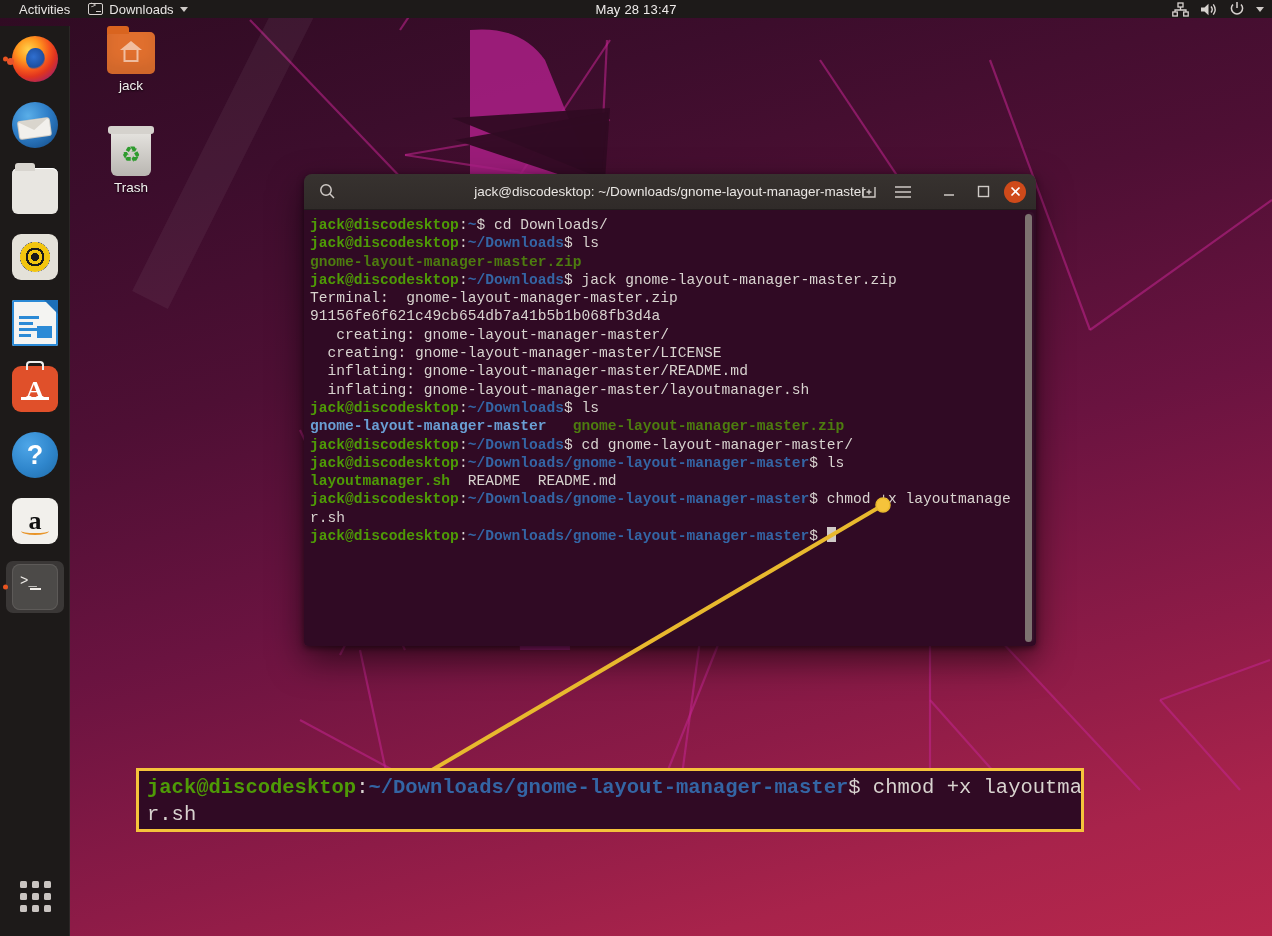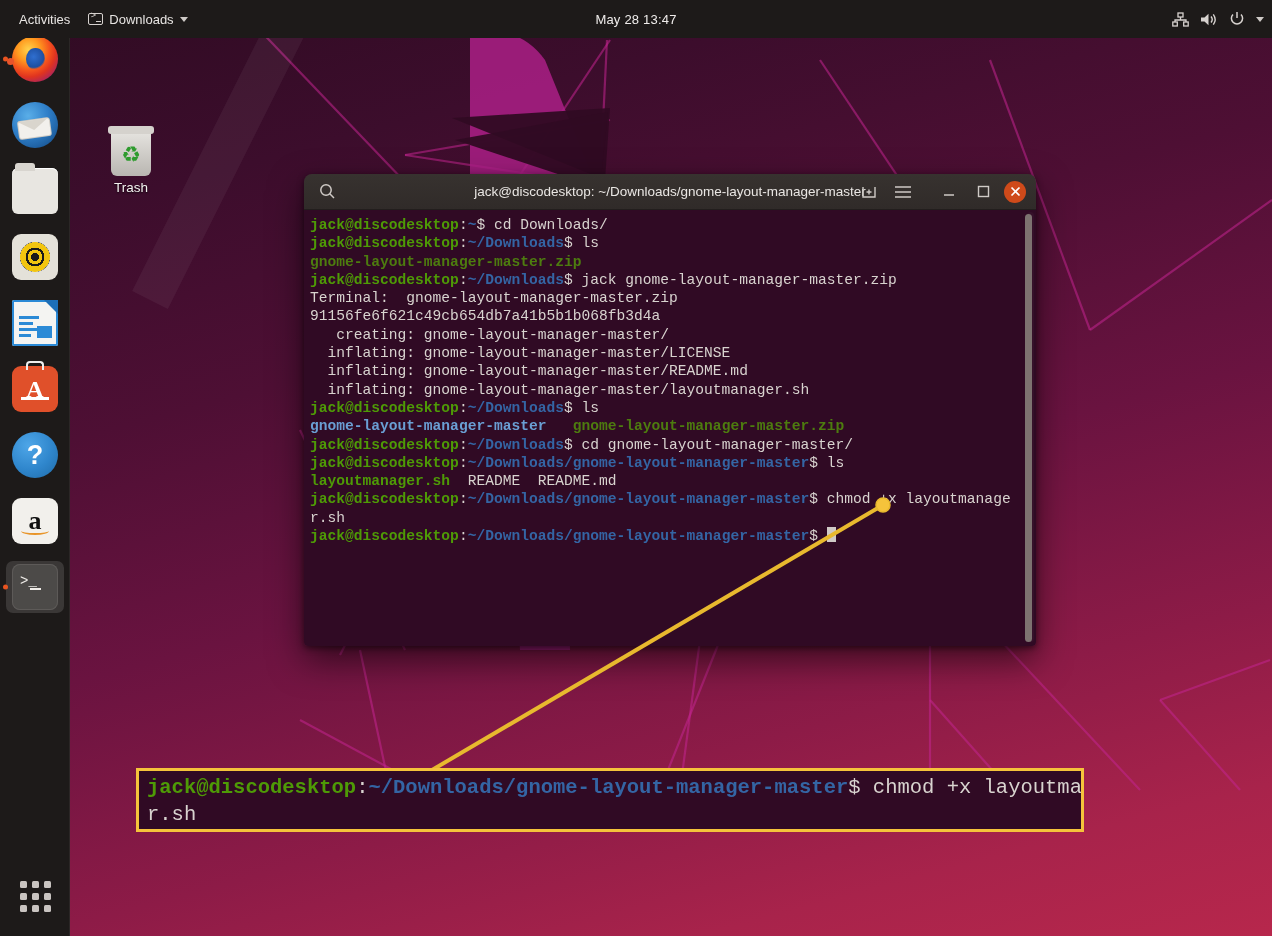--- a/index.html
+++ b/index.html
@@ -20,21 +20,21 @@
         #6a1340 55%,
         #8d1b47 74%,
         #a8234b 88%,
         #b7274c 100%);
     overflow:hidden;
   }
   #wallsvg { position:absolute; left:0; top:0; width:1272px; height:936px; }
 
   
   #topbar {
-    position:absolute; left:0; top:0; width:1272px; height:38px;
+    position:absolute; left:0; top:0; width:1272px; height:18px;
     background:#1d1a19;
     display:flex; align-items:center;
     color:#e6e3e1; font-size:13px;
     z-index:60;
   }
   #topbar .tb-left { display:flex; align-items:center; gap:0px; padding-left:10px; }
   .tb-item {
     padding:0 9px; height:26px; display:flex; align-items:center; gap:6px;
     color:#e8e5e3; font-size:13px; cursor:default;
   }
@@ -276,20 +276,27 @@
       <path d="M452 118 L610 108 L605 180 Z"></path>
       <path d="M455 140 L600 188 L608 112 Z"></path>
       <path d="M437 290 L610 268 L570 330 Z"></path>
       <path d="M445 330 L570 380 L600 290 Z"></path>
     </g>
     <g stroke="#ffffff" stroke-opacity="0.05" fill="none" stroke-width="40">
       <path d="M320 -40 L150 300"></path>
     </g>
   </svg>
 
+  <div class="desk-icon" style="left:86px; top:32px;">
+    <div class="home-folder">
+      <div class="hs"></div>
+        <div class="hb"></div>
+    </div>
+    <div class="label">jack</div>
+  </div>
   <div class="desk-icon" style="left:86px; top:130px;">
     <div class="trash-icon">
       <div class="rec">♻</div>
     </div>
     <div class="label">Trash</div>
   </div>
 </div>
 
 <div id="terminal">
   <div id="titlebar">
@@ -334,21 +341,21 @@
     </div>
   </div>
   <div id="termbody">
     <pre id="termtext"><span class="g">jack@discodesktop</span><span class="w">:</span><span class="b">~</span><span class="w">$ cd Downloads/</span>
 <span class="g">jack@discodesktop</span><span class="w">:</span><span class="b">~/Downloads</span><span class="w">$ ls</span>
 <span class="r">gnome-layout-manager-master.zip</span>
 <span class="g">jack@discodesktop</span><span class="w">:</span><span class="b">~/Downloads</span><span class="w">$ jack gnome-layout-manager-master.zip</span>
 <span class="w">Terminal:  gnome-layout-manager-master.zip</span>
 <span class="w">91156fe6f621c49cb654db7a41b5b1b068fb3d4a</span>
 <span class="w">   creating: gnome-layout-manager-master/</span>
-<span class="w">  inflating: gnome-layout-manager-master/LICENSE</span>
+<span class="w">  creating: gnome-layout-manager-master/LICENSE</span>
 <span class="w">  inflating: gnome-layout-manager-master/README.md</span>
 <span class="w">  inflating: gnome-layout-manager-master/layoutmanager.sh</span>
 <span class="g">jack@discodesktop</span><span class="w">:</span><span class="b">~/Downloads</span><span class="w">$ ls</span>
 <span class="bl">gnome-layout-manager-master</span><span class="w">   </span><span class="r">gnome-layout-manager-master.zip</span>
 <span class="g">jack@discodesktop</span><span class="w">:</span><span class="b">~/Downloads</span><span class="w">$ cd gnome-layout-manager-master/</span>
 <span class="g">jack@discodesktop</span><span class="w">:</span><span class="b">~/Downloads/gnome-layout-manager-master</span><span class="w">$ ls</span>
 <span class="g">layoutmanager.sh</span><span class="w">  README  README.md</span>
 <span class="g">jack@discodesktop</span><span class="w">:</span><span class="b">~/Downloads/gnome-layout-manager-master</span><span class="w">$ chmod +x layoutmanage</span>
 <span class="w">r.sh</span>
 <span class="g">jack@discodesktop</span><span class="w">:</span><span class="b">~/Downloads/gnome-layout-manager-master</span><span class="w">$ </span><span class="cursor"></span></pre>

